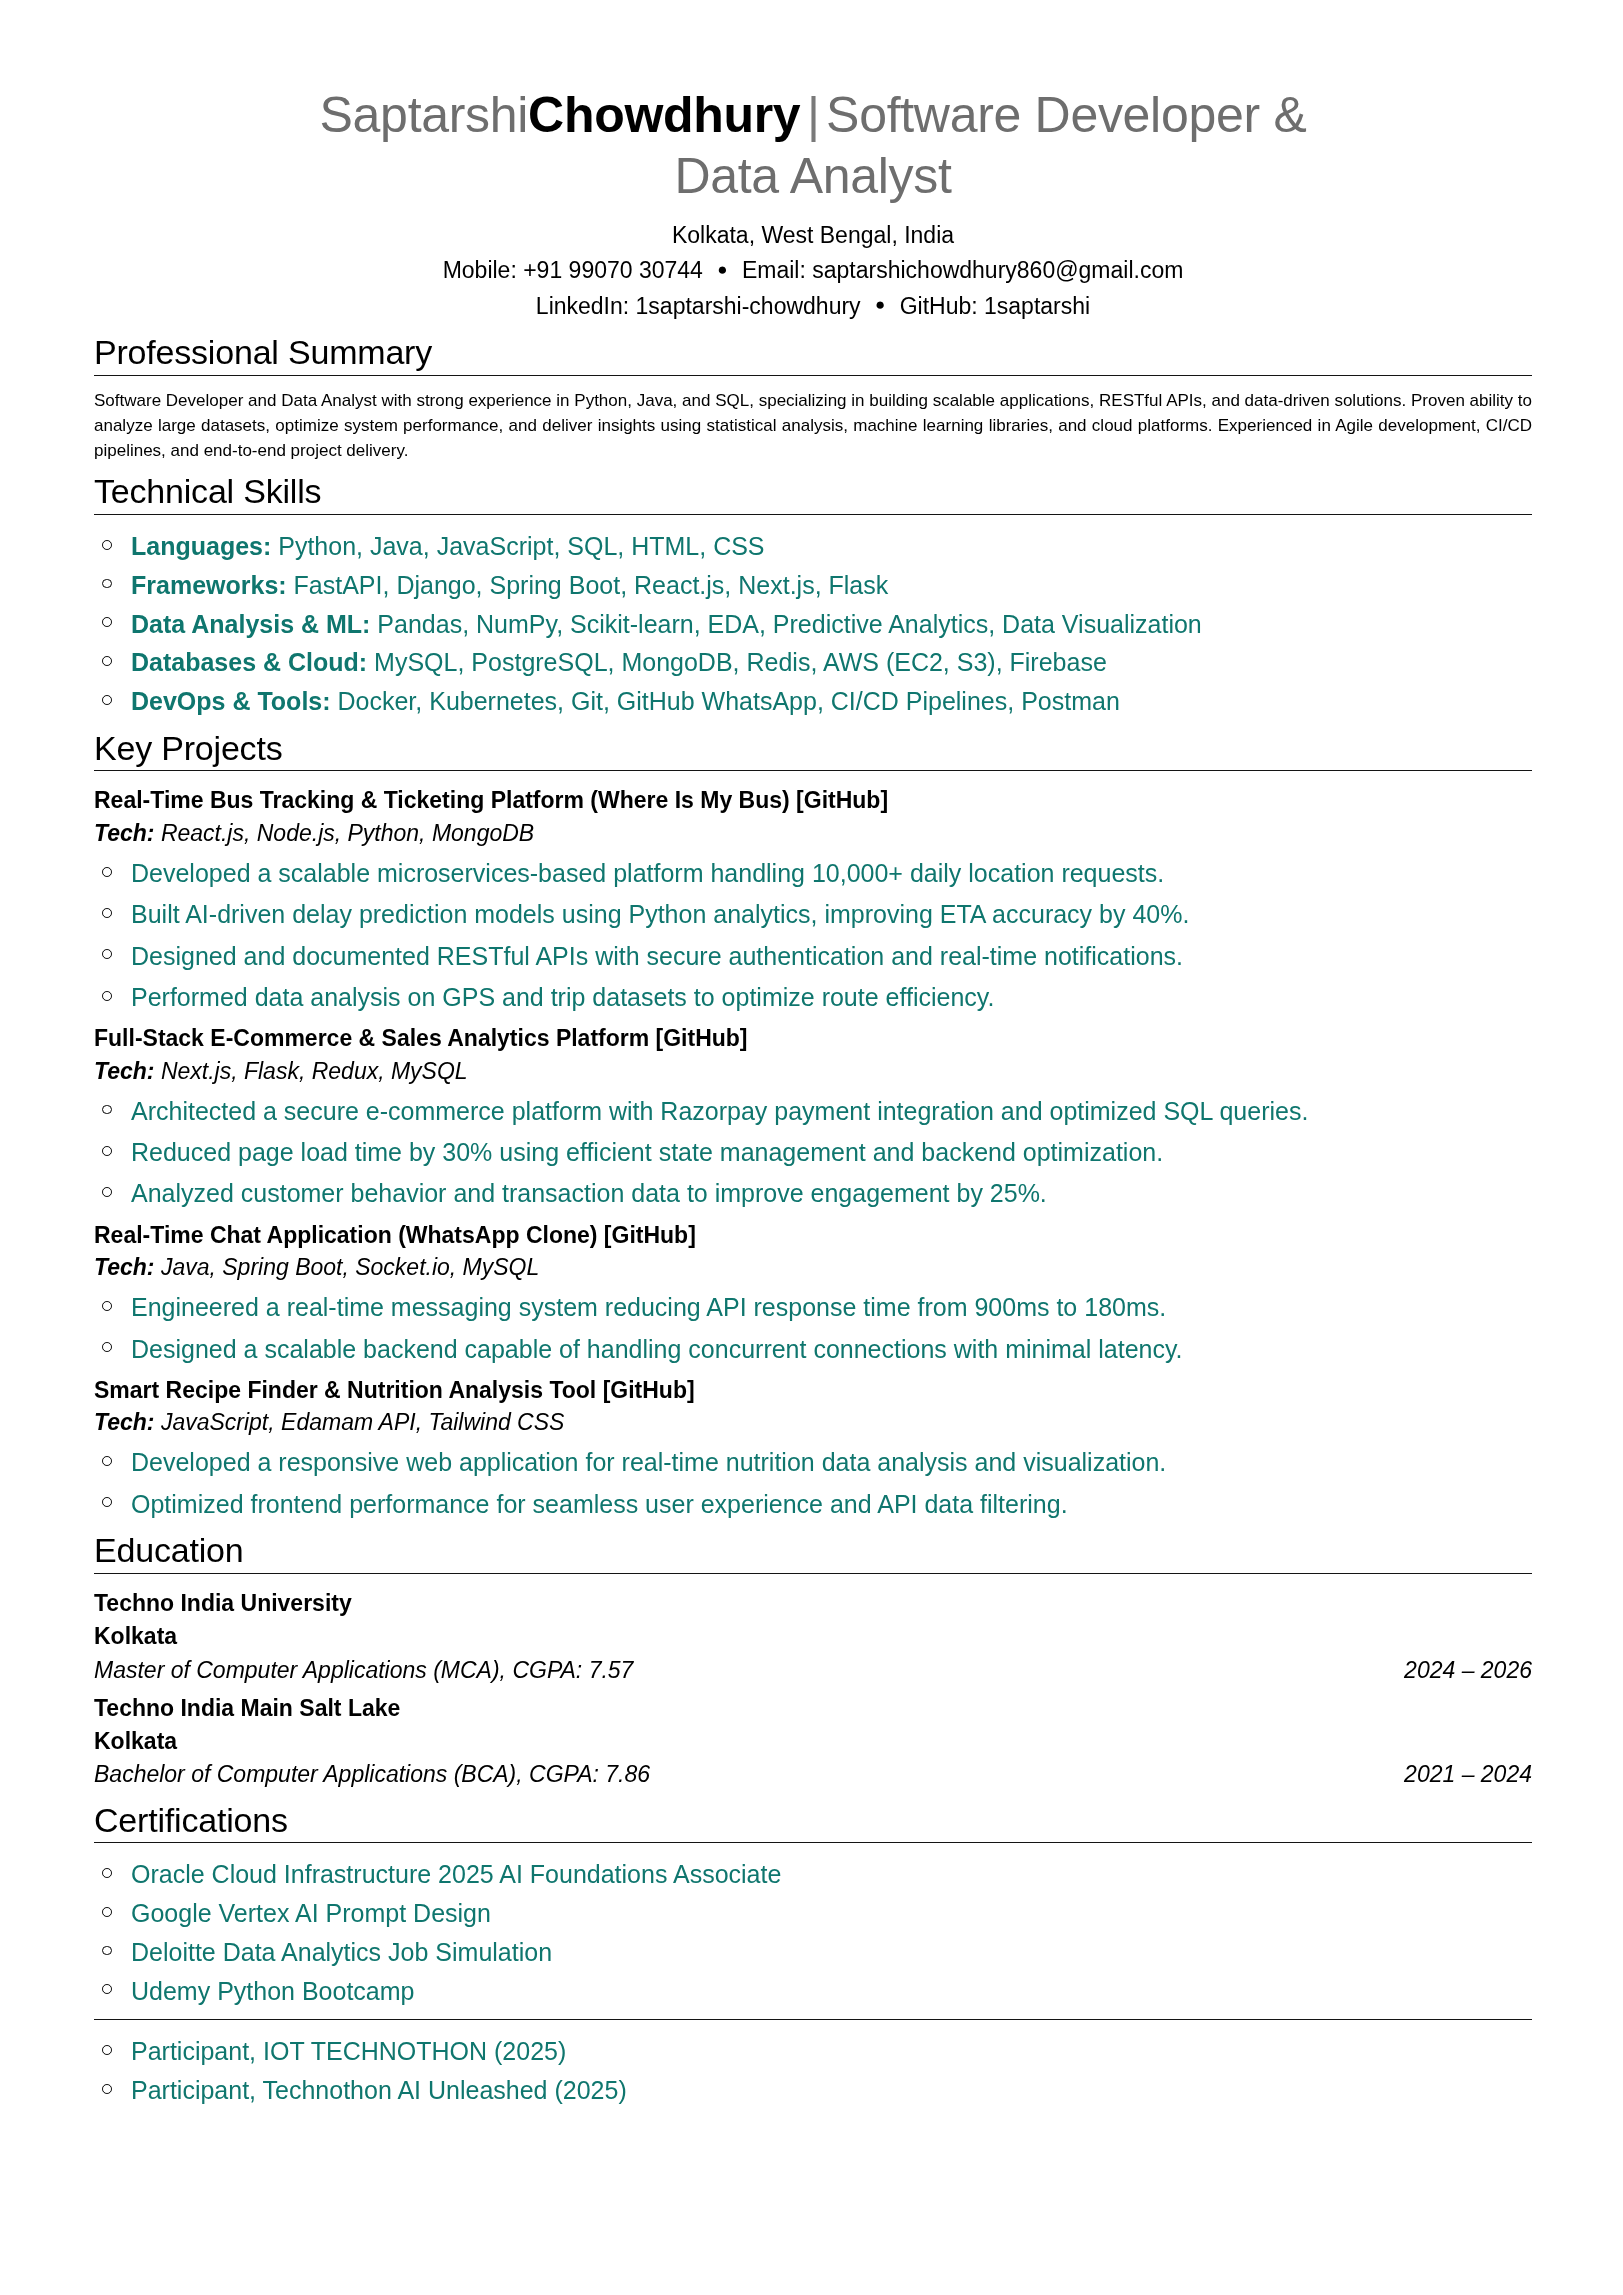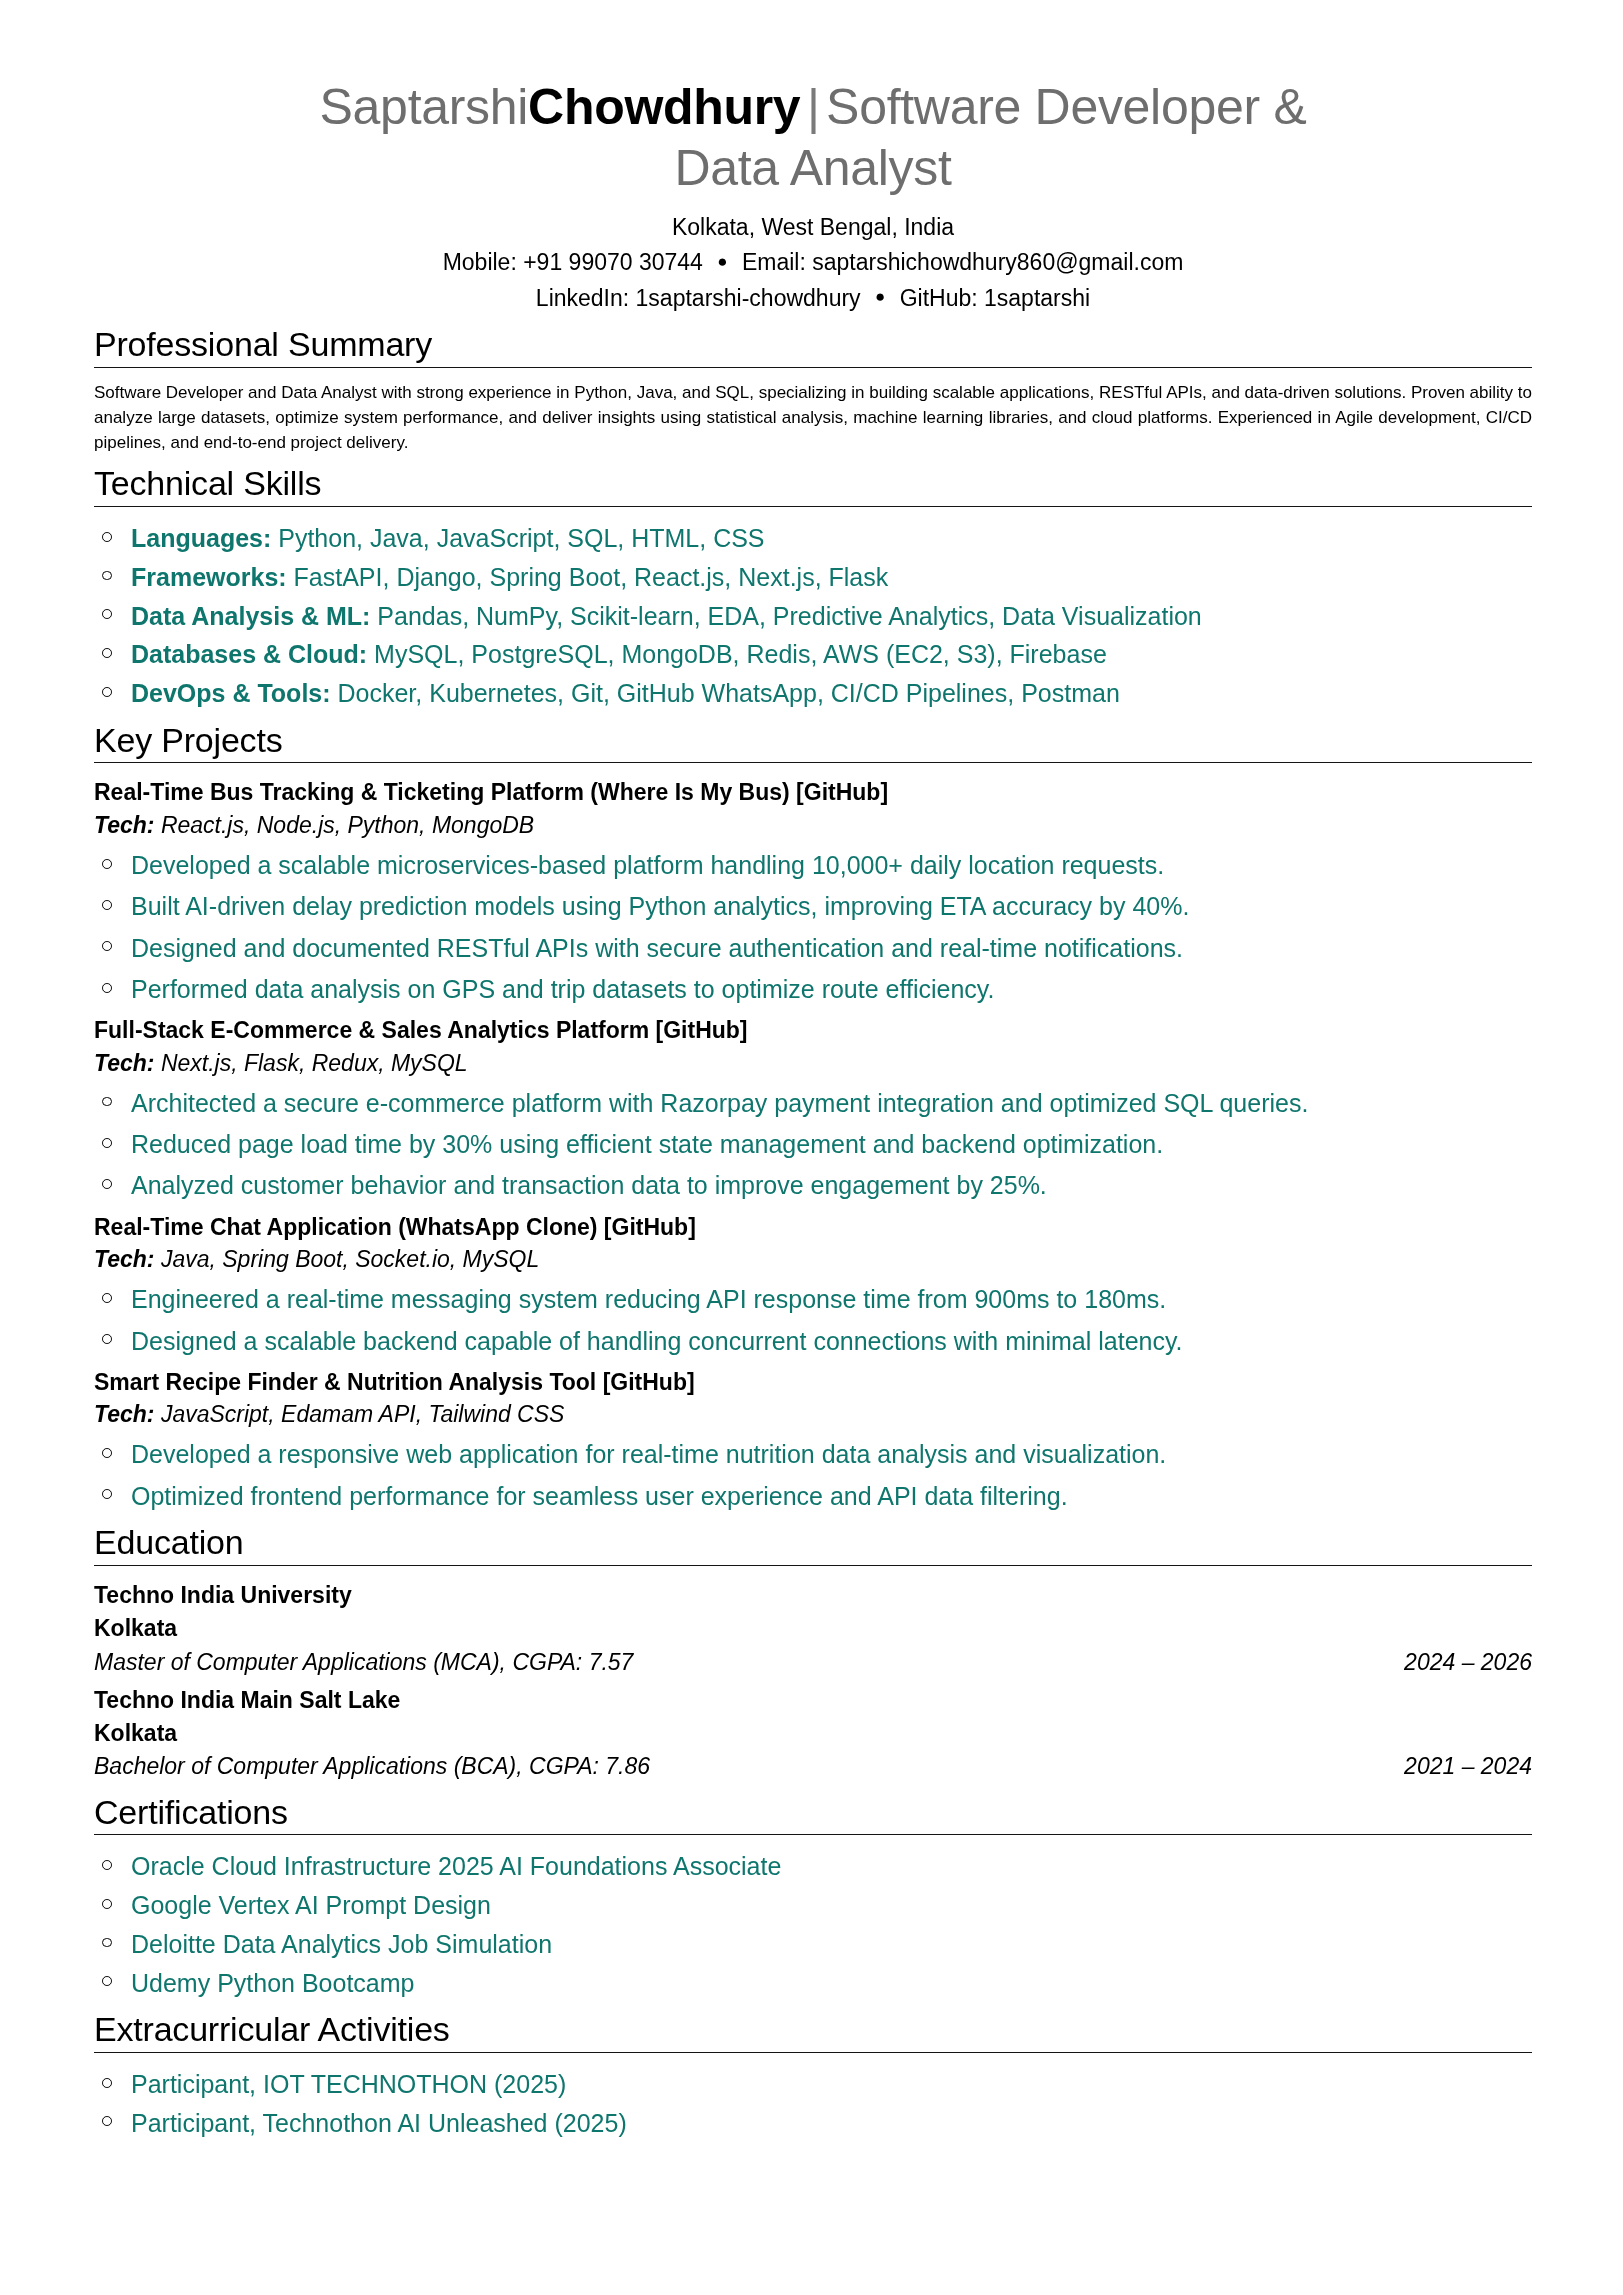--- a/index.html
+++ b/index.html
@@ -15,21 +15,21 @@
     position: relative;
     box-sizing: border-box;
     padding: 0;
     font-family: "Liberation Sans", "DejaVu Sans", sans-serif;
     color: #000000;
     overflow: hidden;
   }
   .inner {
     position: absolute;
     left: 94px;
-    top: 0;
+    top: 8px;
     width: 1438px;
   }
 
   
   .header {
     text-align: center;
     padding-top: 77px;
   }
   .name-line {
     font-size: 50px;
@@ -251,21 +251,20 @@
       <div class="section-rule"></div>
       <ul class="blist tight" id="certifications-list">
           <li>Oracle Cloud Infrastructure 2025 AI Foundations Associate</li>
           <li>Google Vertex AI Prompt Design</li>
           <li>Deloitte Data Analytics Job Simulation</li>
           <li>Udemy Python Bootcamp</li>
         </ul>
     </div>
 
     <div class="section">
-      <div class="section-title">Extracurricular Activities</div>
       <div class="section-rule"></div>
       <ul class="blist tight" id="extracurricular-list">
           <li>Participant, IOT TECHNOTHON (2025)</li>
           <li>Participant, Technothon AI Unleashed (2025)</li>
         </ul>
     </div>
 
   </div>
 </div>
 

